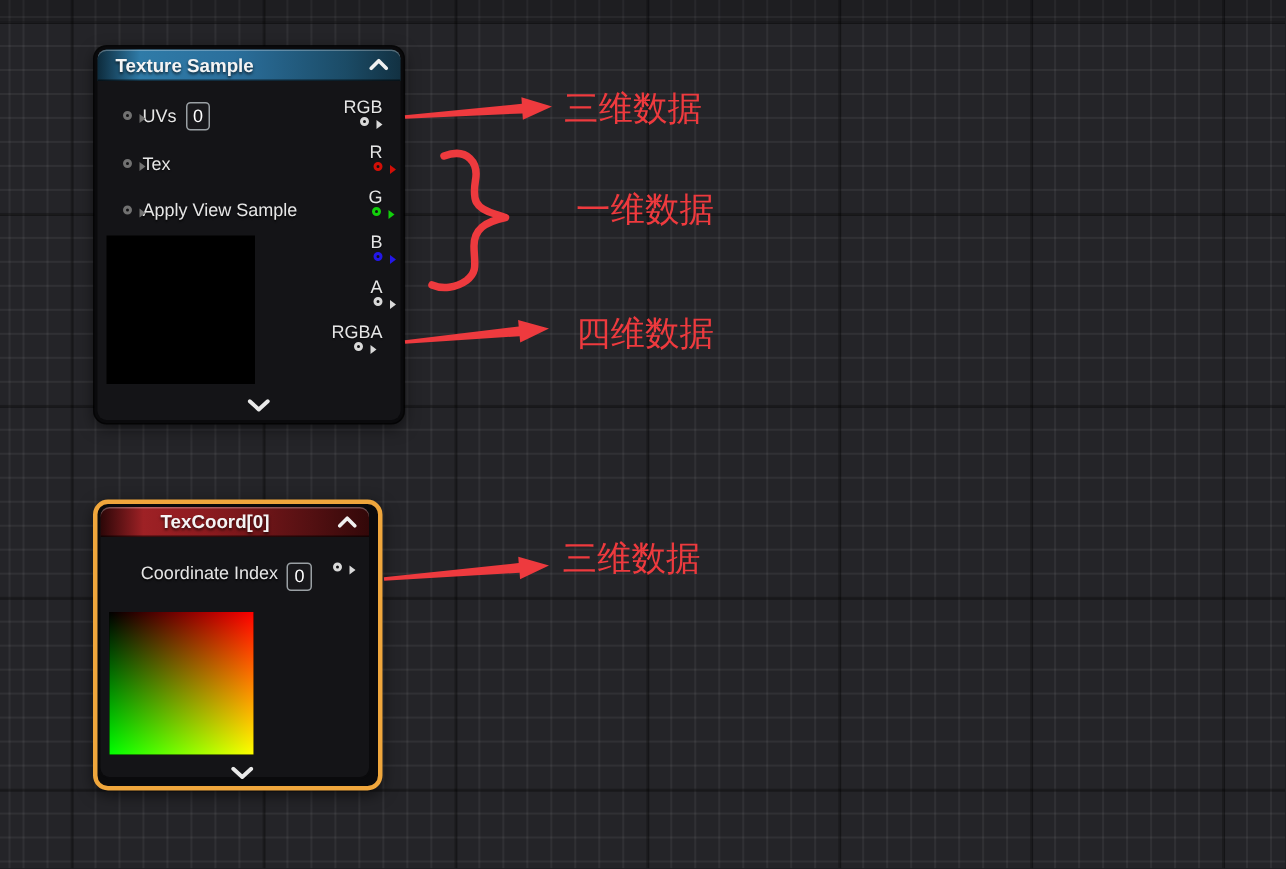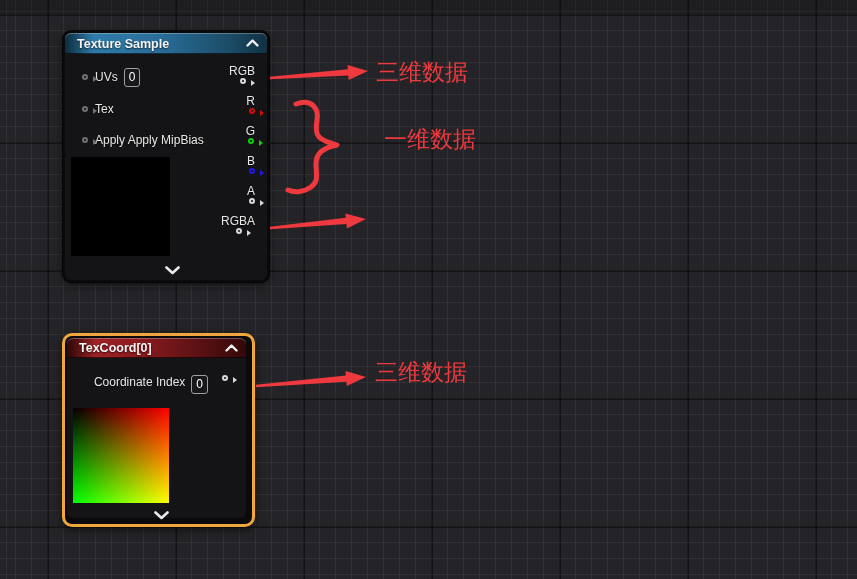--- a/index.html
+++ b/index.html
@@ -22,21 +22,21 @@
   .node-ts{left:63px;top:31px;width:206px;height:251px;}
   .sel-wrap{position:absolute;left:62px;top:333px;width:193px;height:194px;
             border:3px solid var(--selection-orange,#eea33b);border-radius:10px;
             background:#0a0a0c;box-shadow:0 3px 10px rgba(0,0,0,0.55);}
   .node-tc{position:absolute;left:1px;top:1px;width:181px;height:182px;
            background:#0a0a0c;border-radius:6px;padding:1px;}
   .node-inner{position:relative;width:100%;height:100%;background:#141417;border-radius:6px;}
   .hdr{position:relative;height:21px;border-radius:6px 6px 0 0;display:flex;align-items:center;
        box-shadow:inset 0 1px 0 rgba(255,255,255,0.28), inset 0 -1px 0 rgba(0,0,0,0.6);}
   .hdr-blue{background:linear-gradient(90deg,#0d2b3c 0%,#2f7ba8 14%,#2b6f9c 45%,#1b4b66 82%,#123142 100%);}
-  .hdr-red{height:20px;background:linear-gradient(90deg,#2c0708 0%,#9e2125 16%,#8c1b1f 40%,#541012 78%,#330809 100%);}
+  .hdr-red{height:20px;background:linear-gradient(90deg,#2c0708 0%,#9e2125 16%,#8c1b1f 40%,#541012 78%,#330809 100%);padding-left:28px;}
   .hdr-title{color:#f4f4f4;font-size:12.5px;font-weight:bold;margin-left:12px;
              text-shadow:0 1px 2px rgba(0,0,0,0.7);white-space:nowrap;}
   .hdr-chev{position:absolute;right:8px;top:6px;cursor:pointer;}
 
   .row{position:absolute;display:flex;align-items:center;height:16px;}
   .irow{left:17px;}
   .orow{right:5px;justify-content:flex-end;flex-direction:column;}
   .plabel{color:#e6e6e6;font-size:12px;white-space:nowrap;text-shadow:0 1px 1px rgba(0,0,0,0.6);}
   .irow .plabel{margin-left:7px;}
   .orow .plabel{margin-right:7px;}
@@ -87,21 +87,21 @@
         <span class="pin" style="--pc: #717171;"></span>
         <span class="plabel">UVs</span>
         <span class="valbox">0</span>
       </div>
       <div class="row irow" style="top:68px">
         <span class="pin" style="--pc: #717171;"></span>
         <span class="plabel">Tex</span>
       </div>
       <div class="row irow" style="top:99px">
         <span class="pin" style="--pc: #717171;"></span>
-        <span class="plabel">Apply Apply MipBias</span>
+        <span class="plabel">Apply View Sample</span>
       </div>
 
       <div class="row orow" style="top:35px">
         <span class="plabel">RGB</span>
         <span class="pin out" style="--pc: #d9d9d9;"></span>
       </div>
       <div class="row orow" style="top:65px">
         <span class="plabel">R</span>
         <span class="pin out" style="--pc: #d20f07;"></span>
       </div>
@@ -159,14 +159,15 @@
     <g fill="var(--annotation-red,#ee3a3e)">
       <polygon points="270.1,79.2 348.3,75.6 348.6,79.9 368,71 347.6,64.9 347.9,69.2 269.9,76.8"></polygon>
       <polygon points="270.1,229.2 346.4,224.1 346.8,228.4 366,219 345.4,213.4 345.8,217.7 269.9,226.8"></polygon>
       <polygon points="256.1,387.2 346.4,381.8 346.7,386.1 366,377 345.5,371.1 345.8,375.4 255.9,384.8"></polygon>
     </g>
     <path d="M 296,104 C 312,98 319,109 317,120 C 315,133 316,139 331,143 L 337,145 C 323,148 316,153 316,164 C 316,175 319,181 311,187 C 304,192 295,193 288,190" fill="none" stroke="var(--annotation-red,#ee3a3e)" stroke-width="5" stroke-linecap="round" stroke-linejoin="round"></path>
   </svg>
 
   <div class="anno-text" style="left:376px;top:60px">三维数据</div>
   <div class="anno-text" style="left:384px;top:127px">一维数据</div>
+  <div class="anno-text" style="left:384px;top:210px">四维数据</div>
   <div class="anno-text" style="left:375px;top:360px">三维数据</div>
 </div>
 
 </body></html>

